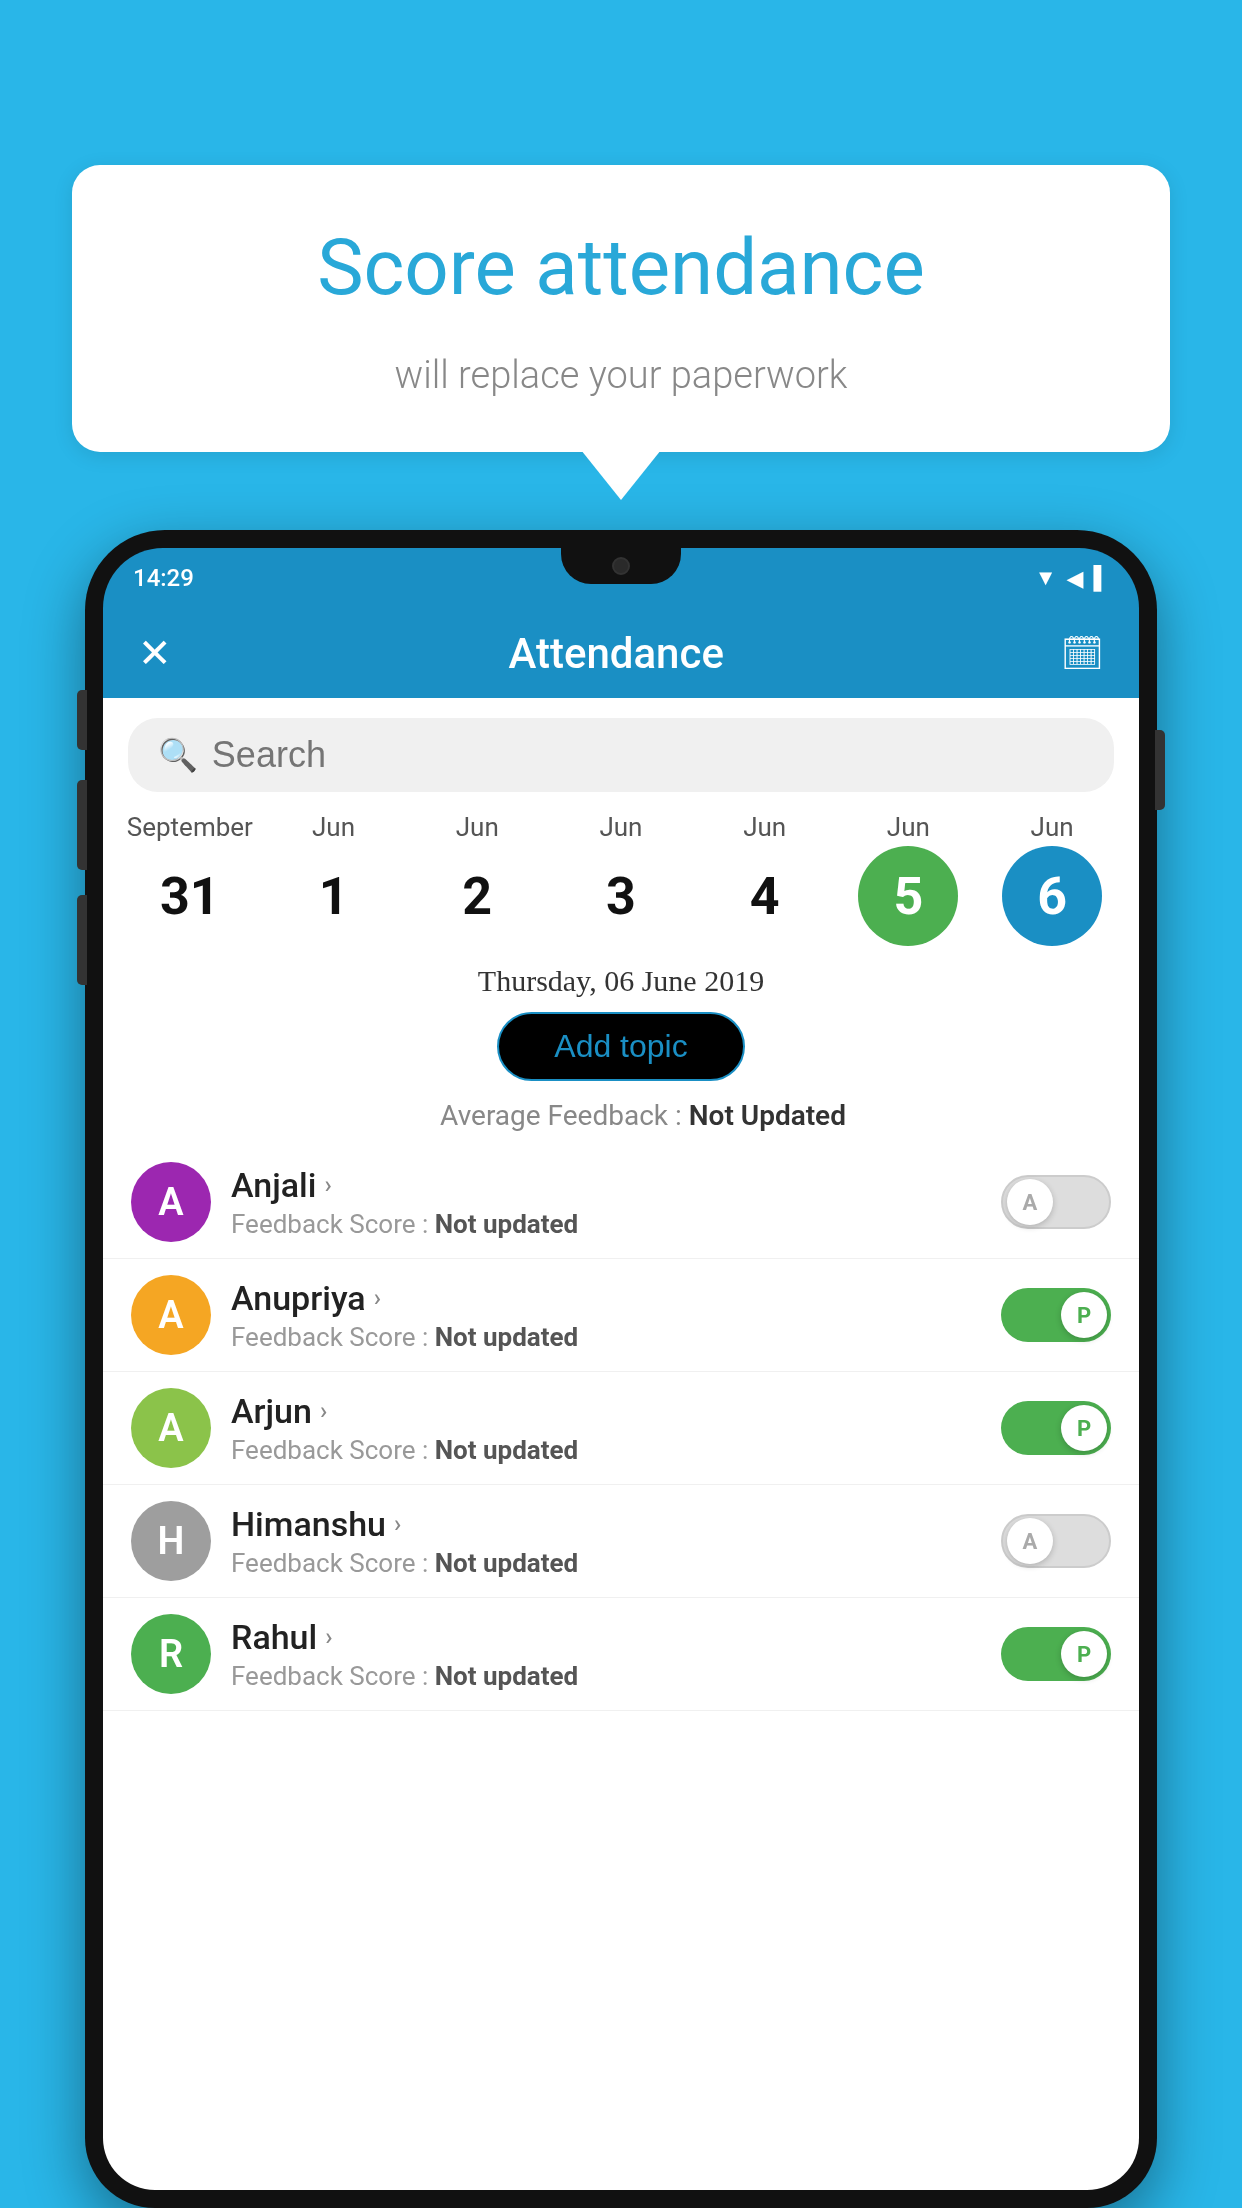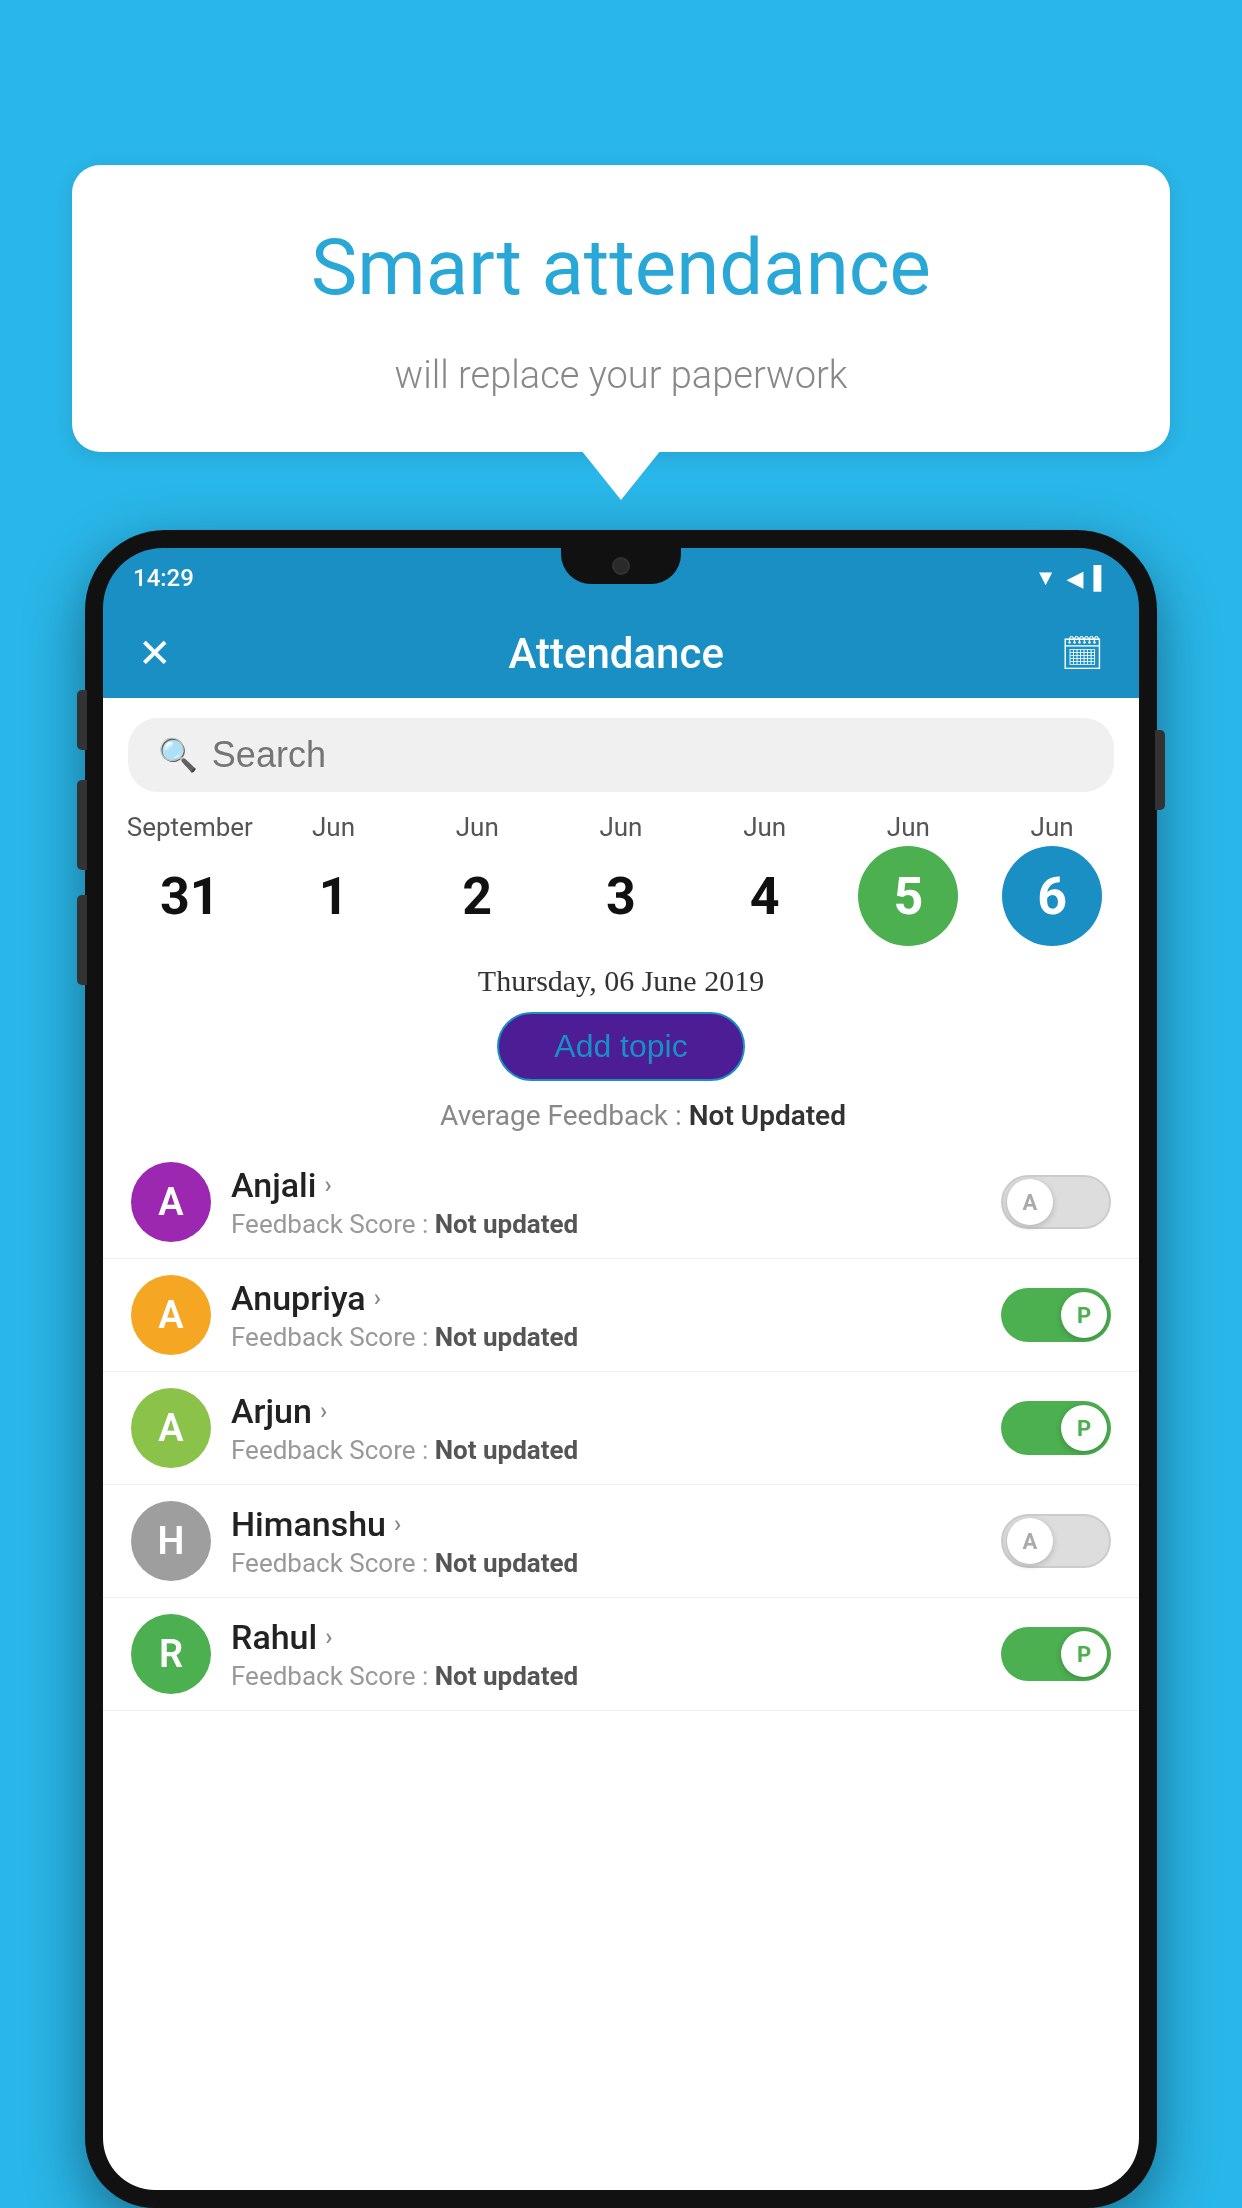--- a/index.html
+++ b/index.html
@@ -229,21 +229,21 @@
 
     
     .add-topic-btn {
       display: block;
       margin: 0 auto 18px;
       border: 2px solid #1a8fc4;
       border-radius: 50px;
       padding: 14px 55px;
       font-size: 32px;
       color: #1a8fc4;
-      background: #4c1d95;
+      background: #000000;
       cursor: pointer;
       width: fit-content;
     }
 
     
     .avg-feedback {
       text-align: center;
       font-size: 28px;
       color: #888;
       margin-bottom: 14px;
@@ -379,21 +379,21 @@
       width: 10px;
       height: 90px;
       background: #333;
       border-radius: 5px 0 0 5px;
     }
   </style>
 </head>
 <body>
 
 <div class="speech-bubble">
-  <div class="bubble-title">Smart attendance</div>
+  <div class="bubble-title">Score attendance</div>
   <div class="bubble-subtitle">will replace your paperwork</div>
 </div>
 
 <div class="phone-frame">
 
   <div class="phone-side-btn-right"></div>
   <div class="phone-side-btn-left-1"></div>
   <div class="phone-side-btn-left-2"></div>
   <div class="phone-side-btn-left-3"></div>
 

